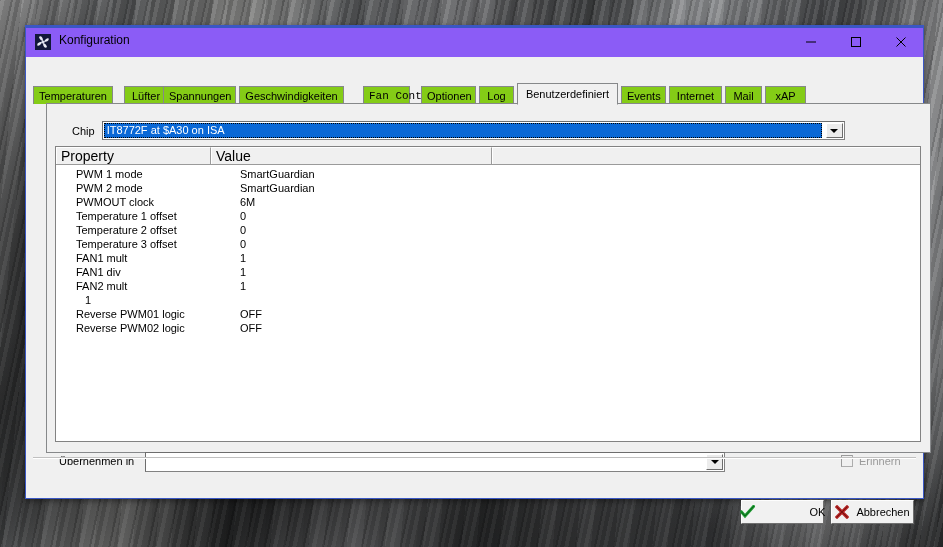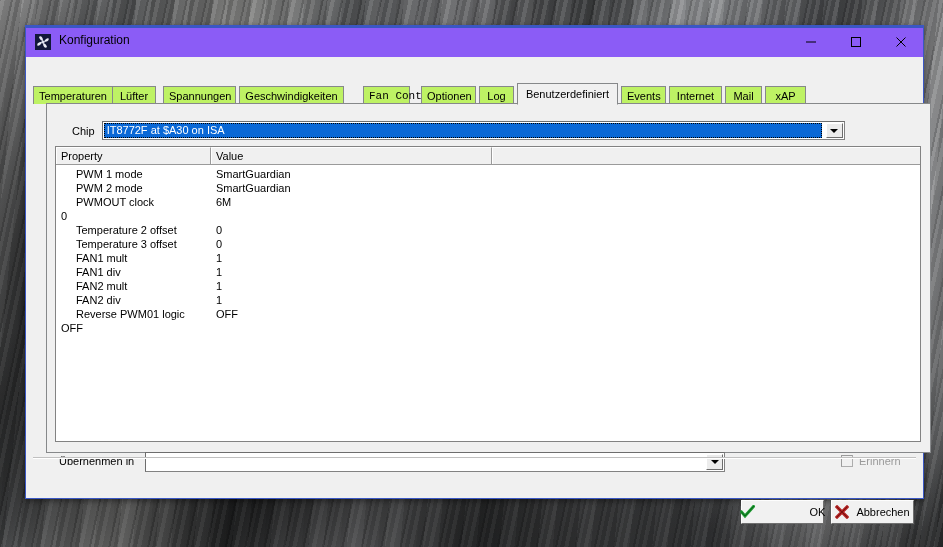--- a/index.html
+++ b/index.html
@@ -149,21 +149,21 @@
   
   .tabstrip {
     position: absolute;
     left: 7px; top: 26px;
     width: 883px; height: 21px;
   }
   .tab {
     position: absolute;
     top: 3px;
     height: 18px;
-    background: #bef264;
+    background: #84cc16;
     border: 1px solid #86888a;
     border-bottom: none;
     font-family: "Liberation Sans", sans-serif;
     font-size: 11px;
     color: #000;
     line-height: 18px;
     text-align: center;
     white-space: nowrap;
     box-sizing: border-box;
     padding: 0 5px;
@@ -263,21 +263,21 @@
   }
   .lv-col {
     position: relative;
     height: 17px;
     box-sizing: border-box;
     background: #f0f0f0;
     border-right: 1px solid #9a9a9a;
     border-top: 1px solid #ffffff;
     border-left: 1px solid #ffffff;
     font-family: "Liberation Sans", sans-serif;
-    font-size: 11px;
+    font-size: 14px;
     color: #000;
     line-height: 16px;
     padding-left: 4px;
     white-space: nowrap;
   }
   .lv-col.c0 { width: 155px; }
   .lv-col.c1 { width: 281px; }
   .lv-col.filler { flex: 1; border-right: none; }
   .lv-rows {
     position: relative;
@@ -285,21 +285,21 @@
   }
   .lv-row {
     height: 14px;
     display: flex;
     font-family: "Liberation Sans", sans-serif;
     font-size: 11px;
     color: #000;
     line-height: 14px;
   }
   .lv-cell.prop { width: 155px; padding-left: 20px; box-sizing: border-box; white-space: nowrap; }
-  .lv-cell.val  { width: 281px; padding-left: 5px; box-sizing: border-box; white-space: nowrap; }
+  .lv-cell.val  { width: 281px; padding-left: 5px; box-sizing: border-box; white-space: nowrap; margin-left: 24px; }
 
   
   .apply-panel {
     position: absolute;
     left: 8px; top: 346px;
     width: 866px; height: 26px;
   }
   .apply-label {
     position: absolute;
     left: 4px; top: 5px;
@@ -440,21 +440,21 @@
           </svg>
         </span>
       </div>
     </div>
   </div>
 
   <div class="client">
 
     <div class="tabstrip">
       <div class="tab" style="left:0px;   width:80px;">Temperaturen</div>
-      <div class="tab" style="left:79px;  width:44px;">Lüfter</div>
+      <div class="tab" style="left:91px;  width:44px;">Lüfter</div>
       <div class="tab" style="left:130px; width:73px;">Spannungen</div>
       <div class="tab" style="left:206px; width:105px;">Geschwindigkeiten</div>
       <div class="tab" style="left:330px; width:47px;font-family:Liberation Mono, monospace;">Fan Control</div>
       <div class="tab" style="left:388px; width:55px;">Optionen</div>
       <div class="tab" style="left:446px; width:35px;">Log</div>
       <div class="tab active" style="left:484px; width:101px;">Benutzerdefiniert</div>
       <div class="tab" style="left:588px; width:45px;">Events</div>
       <div class="tab" style="left:636px; width:53px;">Internet</div>
       <div class="tab" style="left:692px; width:37px;">Mail</div>
       <div class="tab" style="left:732px; width:41px;">xAP</div>
@@ -486,20 +486,21 @@
           </div>
           <div class="lv-row">
             <span class="lv-cell prop">PWM 2 mode</span>
             <span class="lv-cell val">SmartGuardian</span>
           </div>
           <div class="lv-row">
             <span class="lv-cell prop">PWMOUT clock</span>
             <span class="lv-cell val">6M</span>
           </div>
           <div class="lv-row">
+            <span class="lv-cell prop">Temperature 1 offset</span>
             <span class="lv-cell val">0</span>
           </div>
           <div class="lv-row">
             <span class="lv-cell prop">Temperature 2 offset</span>
             <span class="lv-cell val">0</span>
           </div>
           <div class="lv-row">
             <span class="lv-cell prop">Temperature 3 offset</span>
             <span class="lv-cell val">0</span>
           </div>
@@ -509,28 +510,28 @@
           </div>
           <div class="lv-row">
             <span class="lv-cell prop">FAN1 div</span>
             <span class="lv-cell val">1</span>
           </div>
           <div class="lv-row">
             <span class="lv-cell prop">FAN2 mult</span>
             <span class="lv-cell val">1</span>
           </div>
           <div class="lv-row">
-            <span class="lv-cell prop">FAN2 div</span>
             <span class="lv-cell val">1</span>
           </div>
           <div class="lv-row">
             <span class="lv-cell prop">Reverse PWM01 logic</span>
             <span class="lv-cell val">OFF</span>
           </div>
           <div class="lv-row">
+            <span class="lv-cell prop">Reverse PWM02 logic</span>
             <span class="lv-cell val">OFF</span>
           </div>
         </div>
       </div>
 
       <div class="apply-panel">
         <span class="apply-label">Übernehmen in</span>
         <div class="apply-combo">
           <div class="combo-arrow-btn">
             <span class="arrow-dn"></span>

